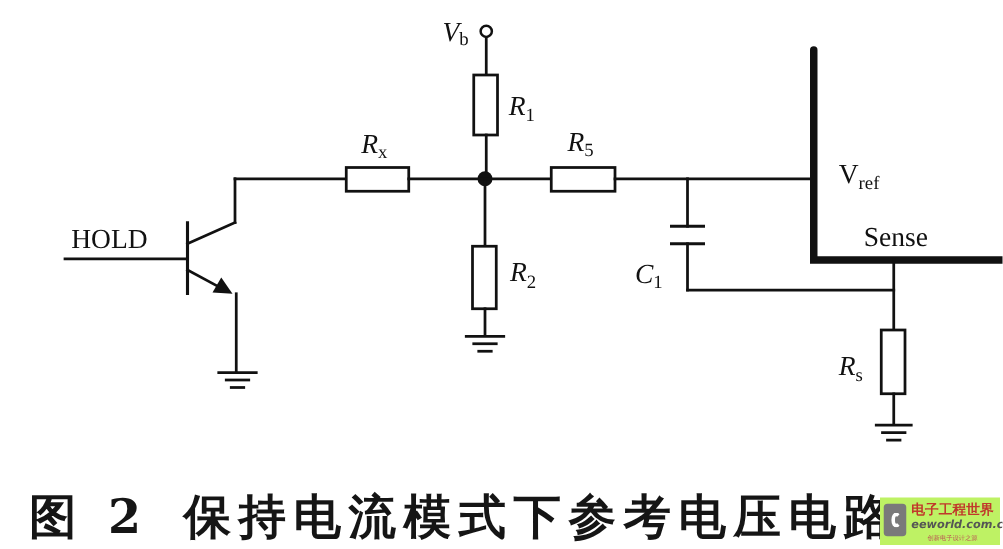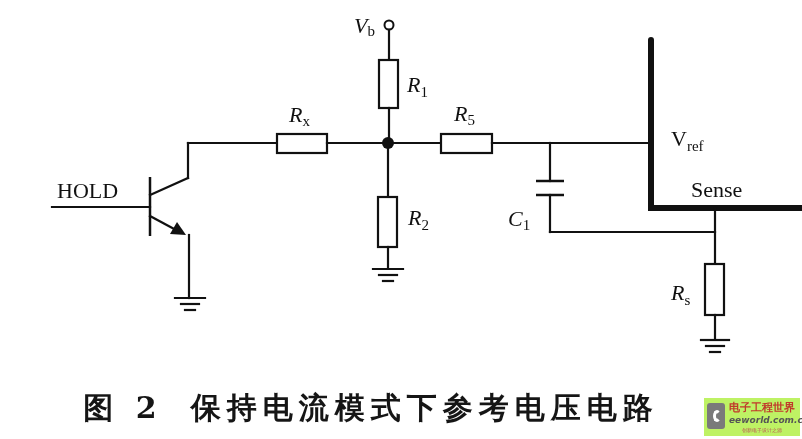--- a/index.html
+++ b/index.html
@@ -9,21 +9,21 @@
     .lbl-it { font-family: "Liberation Serif", serif; font-style: italic; font-size: 22px; }
     .lbl-sub { font-family: "Liberation Serif", serif; font-style: normal; font-size: 15px; }
     .lbl-rm { font-family: "Liberation Serif", serif; font-size: 22px; }
     .wire { stroke: #111; stroke-width: 2.2; fill: none; stroke-linecap: square; }
     .thick { stroke: #111; stroke-width: 6; fill: none; stroke-linecap: round; stroke-linejoin: miter; }
     .res { stroke: #111; stroke-width: 2.2; fill: #fff; }
     #caption {
       position: absolute; left: 0; width: 802px; top: 388px;
       text-align: center;
       font-family: "DejaVu Serif", "Liberation Serif", serif;
-      font-size: 30px; font-weight: bold; color: #151515; letter-spacing: 6px;
+      font-size: 38px; font-weight: bold; color: #151515; letter-spacing: 6px;
       padding-right: 60px; box-sizing: border-box;
     }
     #caption .fig-num { margin-right: 28px; }
     #watermark {
       position: absolute; left: 704px; top: 398px; width: 96px; height: 38px;
       background: #bef264; font-family: "DejaVu Sans", sans-serif;
     }
     #watermark .wm-icon {
       position: absolute; left: 3px; top: 5px; width: 18px; height: 26px;
       background: #7a7a7a; border-radius: 3px;

